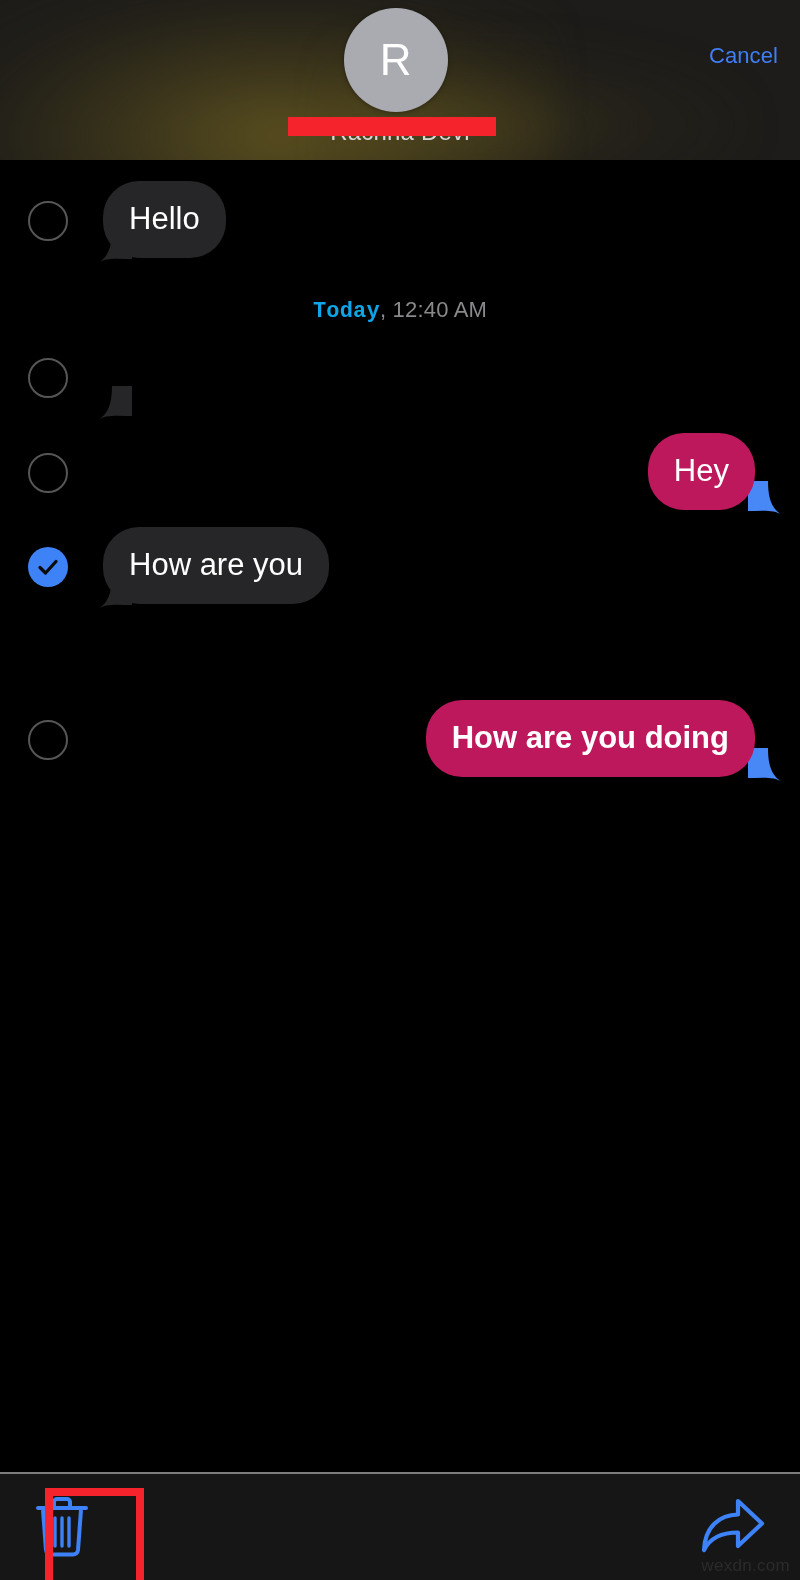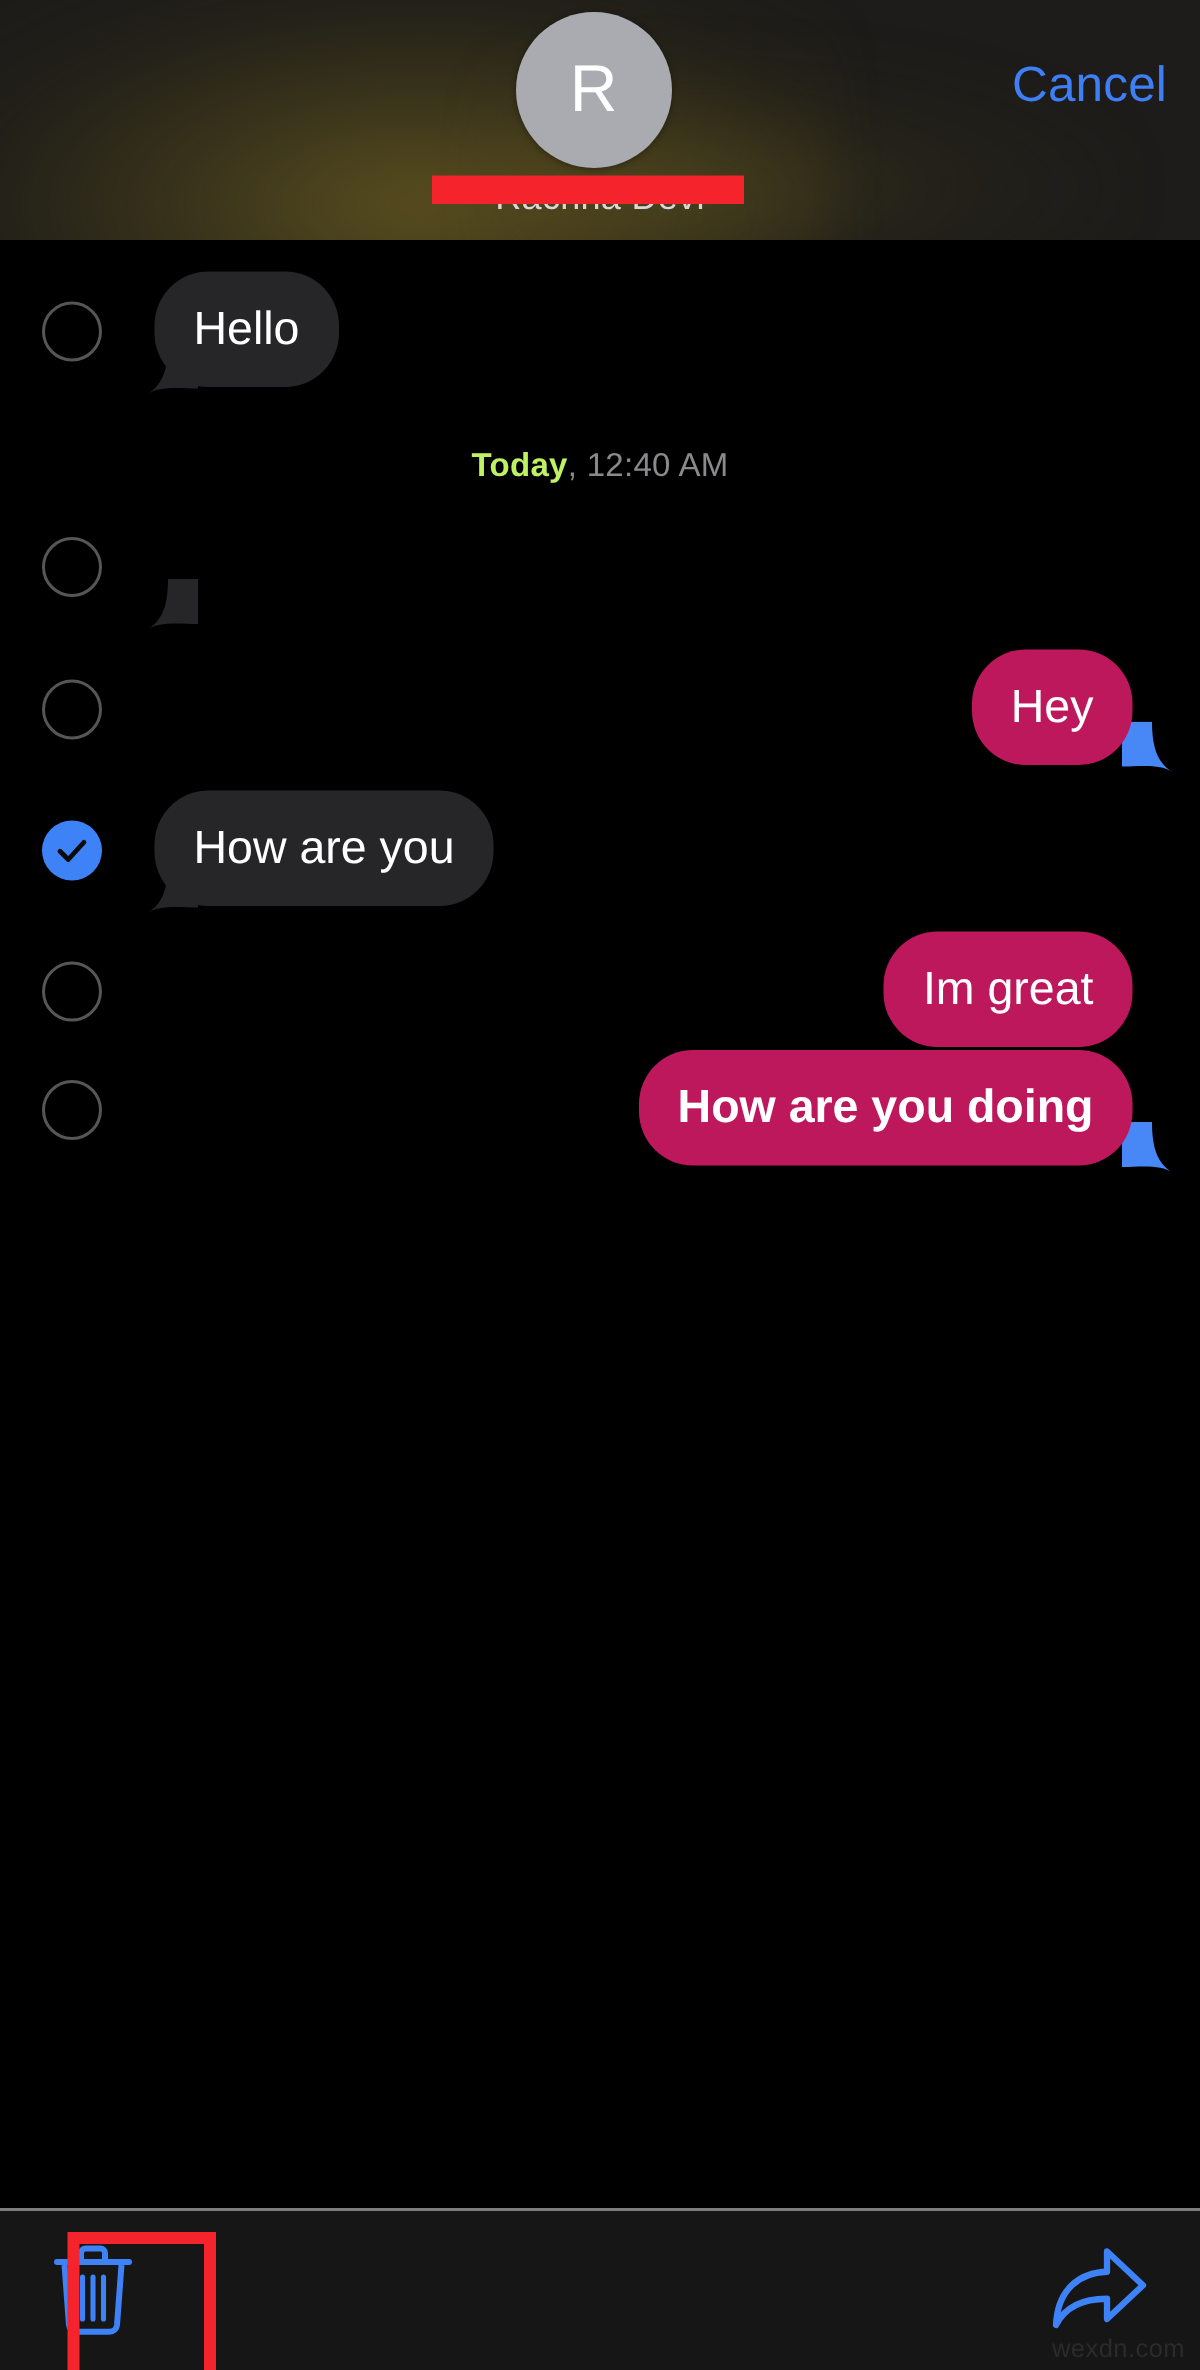--- a/index.html
+++ b/index.html
@@ -92,21 +92,21 @@
     top: 117px;
     width: 208px;
     height: 19px;
     background: #f4232c;
   }
   #cancel-button {
     position: absolute;
     right: 22px;
     top: 34px;
     color: #3f7ff5;
-    font-size: 33px;
+    font-size: 22px;
     line-height: 44px;
     letter-spacing: 0.1px;
     cursor: pointer;
     -webkit-user-select: none;
     user-select: none;
   }
 
   
   #conversation {
     position: absolute;
@@ -169,22 +169,23 @@
 
   .timestamp {
     position: absolute;
     width: 800px;
     text-align: center;
     font-size: 22px;
     letter-spacing: 0.2px;
     color: #8a8a8d;
   }
   .timestamp b {
-    color: #bef264;
+    color: #0ea5e9;
     font-weight: 700;
+    font-family: Liberation Mono, monospace;
   }
 
   
   #toolbar {
     position: absolute;
     left: 0;
     top: 1472px;
     width: 800px;
     height: 108px;
     background: #161616;
@@ -293,26 +294,20 @@
         </svg>
       </div>
       <div class="tail" style="left:98px;top:48px;">
         <svg width="34" height="34" viewBox="0 0 34 34">
           <path d="M34 0 L34 30 C22 30 8 28 0 34 C10 28 14 18 14 0 Z" fill="#262628"></path>
         </svg>
       </div>
       <div class="bubble incoming" style="left:103px;top:0px;">How are you</div>
     </div>
 
-    <div class="msg-row" style="top:461px;height:80px;">
-      <div class="select-circle" style="top:20px;">
-        
-      </div>
-      <div class="bubble outgoing" style="right:45px;top:0px;">Im great</div>
-    </div>
 
     <div class="msg-row" style="top:540px;height:80px;">
       <div class="select-circle" style="top:20px;">
         
       </div>
       <div class="tail" style="right:18px;top:48px;">
         <svg width="34" height="34" viewBox="0 0 34 34">
           <path d="M0 0 L0 30 C12 30 26 28 34 34 C24 28 20 18 20 0 Z" fill="#4787f6"></path>
         </svg>
       </div>

